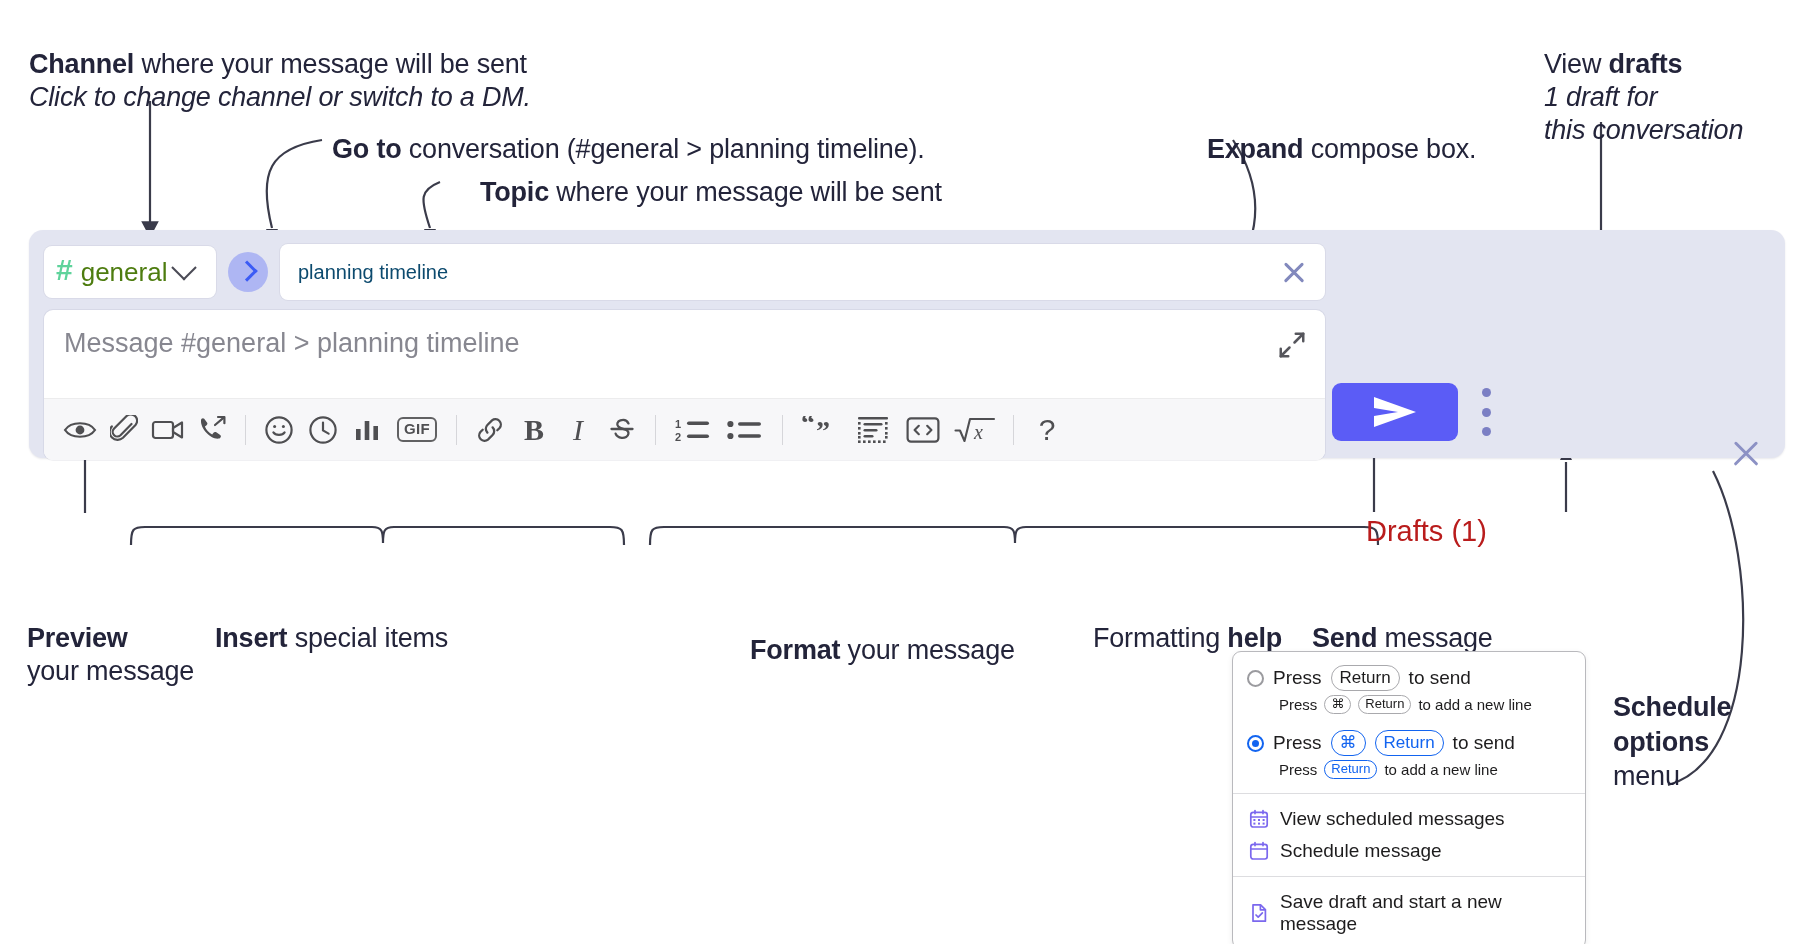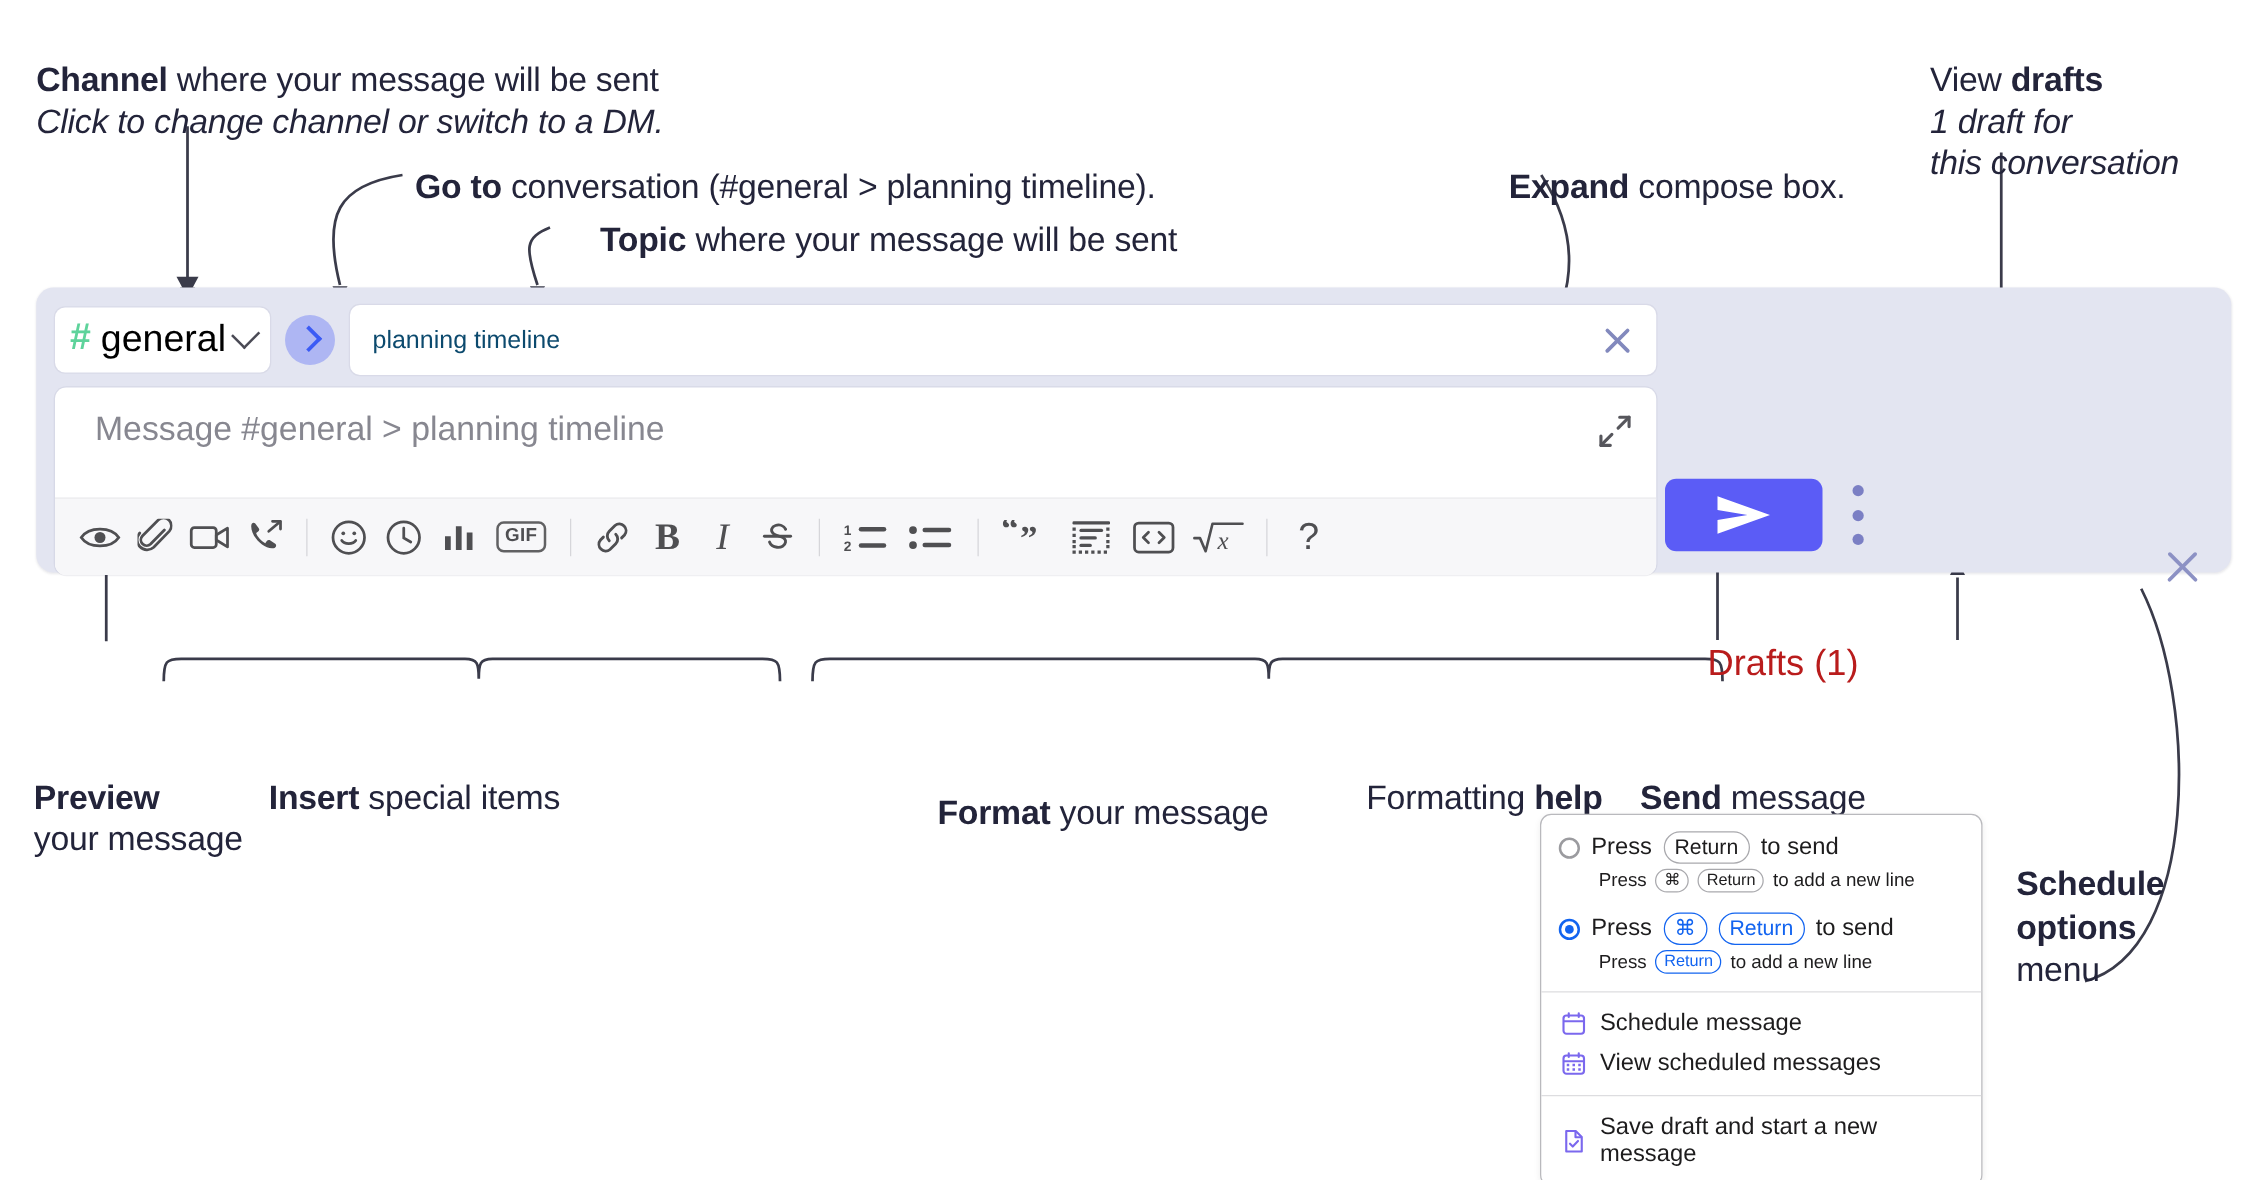--- a/index.html
+++ b/index.html
@@ -21,21 +21,21 @@
     box-shadow:0 1px 2px rgba(30,30,60,.10);
   }
   #compose-inner{position:absolute;left:15px;top:14px;width:1281px;}
   .row1{display:flex;align-items:center;gap:12px;}
   #channel-select{
     width:172px;height:52px;background:#fff;border-radius:8px;
     display:flex;align-items:center;gap:8px;padding:0 12px;box-sizing:border-box;
     box-shadow:0 0 0 1px rgba(80,80,120,.07);
   }
   .hash{color:#5ed39b;font-size:30px;font-weight:bold;line-height:1;transform:translateY(-2px);}
-  #channel-name{font-size:30px;color:#000000;}
+  #channel-name{font-size:26px;color:#4d7c0f;}
   .chev{width:16px;height:16px;border-right:2.6px solid #4a4a55;border-bottom:2.6px solid #4a4a55;
         transform:rotate(45deg) translate(-3px,-3px);}
   #goto-btn{
     width:40px;height:40px;border-radius:50%;background:#aeb6f3;
     display:flex;align-items:center;justify-content:center;flex:0 0 auto;
   }
   .goto-chev{width:12px;height:12px;border-right:3.2px solid #3b5bf5;border-top:3.2px solid #3b5bf5;
         transform:rotate(45deg) translateX(-2px);}
   #topic-field{
     flex:1;height:56px;background:#fff;border-radius:8px;
@@ -46,21 +46,21 @@
   .xicon{position:relative;width:30px;height:30px;flex:0 0 auto;}
   .xicon:before,.xicon:after{content:"";position:absolute;left:2px;top:14px;width:26px;height:3.2px;
     background:#8289bd;border-radius:2px;}
   .xicon:before{transform:rotate(45deg);}
   .xicon:after{transform:rotate(-45deg);}
 
   #editor-card{
     margin-top:10px;background:#fff;border-radius:9px;overflow:hidden;
     box-shadow:0 0 0 1px rgba(80,80,120,.08);
   }
-  #msg-input{height:88px;display:flex;align-items:flex-start;padding:18px 20px 0 32px;box-sizing:border-box;position:relative;}
+  #msg-input{height:88px;display:flex;align-items:flex-start;padding:18px 20px 0 20px;box-sizing:border-box;position:relative;}
   #msg-placeholder{font-size:27px;color:#878790;}
   #expand-btn{position:absolute;right:18px;top:20px;width:30px;height:30px;}
   #toolbar{
     height:62px;background:#f7f7f9;border-top:1px solid #ececed;
     display:flex;align-items:center;padding:0 14px;gap:0;box-sizing:border-box;
   }
   .tb{width:44px;height:44px;display:flex;align-items:center;justify-content:center;flex:0 0 auto;color:#616163;text-align:right;}
   .tb svg{display:block;}
   .sep{width:1px;height:30px;background:#d6d6da;margin:0 11px;flex:0 0 auto;}
   .gifbox{border:2.4px solid #616163;border-radius:6px;padding:1px 5px;font-size:15px;font-weight:bold;
@@ -442,41 +442,41 @@
     <span>to add a new line</span>
   </div>
 
   <div class="menu-div"></div>
 
   <div class="menu-item">
     <svg width="20" height="20" viewBox="0 0 20 20" fill="none" stroke="#7b68ee" stroke-width="1.7">
       <rect x="1.8" y="3.4" width="16.4" height="14.6" rx="2.4"></rect>
       <path d="M1.8 8 L18.2 8" stroke-width="1.5"></path>
       <path d="M6 1.6 L6 4.6 M14 1.6 L14 4.6" stroke-linecap="round"></path>
-    </svg>
-    <span>Schedule message</span>
-  </div>
-
-  <div class="menu-item">
-    <svg width="20" height="20" viewBox="0 0 20 20" fill="none" stroke="#7b68ee" stroke-width="1.7">
-      <rect x="1.8" y="3.4" width="16.4" height="14.6" rx="2.4"></rect>
-      <path d="M1.8 8 L18.2 8" stroke-width="1.5"></path>
-      <path d="M6 1.6 L6 4.6 M14 1.6 L14 4.6" stroke-linecap="round"></path>
       <g fill="#7b68ee" stroke="none">
         <rect x="4.4" y="10" width="2" height="2"></rect>
           <rect x="9" y="10" width="2" height="2"></rect>
           <rect x="13.6" y="10" width="2" height="2"></rect>
         <rect x="4.4" y="13.6" width="2" height="2"></rect>
           <rect x="9" y="13.6" width="2" height="2"></rect>
           <rect x="13.6" y="13.6" width="2" height="2"></rect>
       </g>
     </svg>
     <span>View scheduled messages</span>
   </div>
 
+  <div class="menu-item">
+    <svg width="20" height="20" viewBox="0 0 20 20" fill="none" stroke="#7b68ee" stroke-width="1.7">
+      <rect x="1.8" y="3.4" width="16.4" height="14.6" rx="2.4"></rect>
+      <path d="M1.8 8 L18.2 8" stroke-width="1.5"></path>
+      <path d="M6 1.6 L6 4.6 M14 1.6 L14 4.6" stroke-linecap="round"></path>
+    </svg>
+    <span>Schedule message</span>
+  </div>
+
   <div class="menu-div"></div>
 
   <div class="menu-item">
     <svg width="20" height="20" viewBox="0 0 20 20" fill="none" stroke="#7b68ee" stroke-width="1.7" stroke-linejoin="round">
       <path d="M4 1.8 L11.6 1.8 L16.4 6.6 L16.4 18.2 L4 18.2 Z"></path>
       <path d="M11.4 2 L11.4 6.8 L16.2 6.8"></path>
       <path d="M7 12 L9.2 14.2 L13.4 9.8" stroke-linecap="round"></path>
     </svg>
     <span>Save draft and start a new message</span>
   </div>

